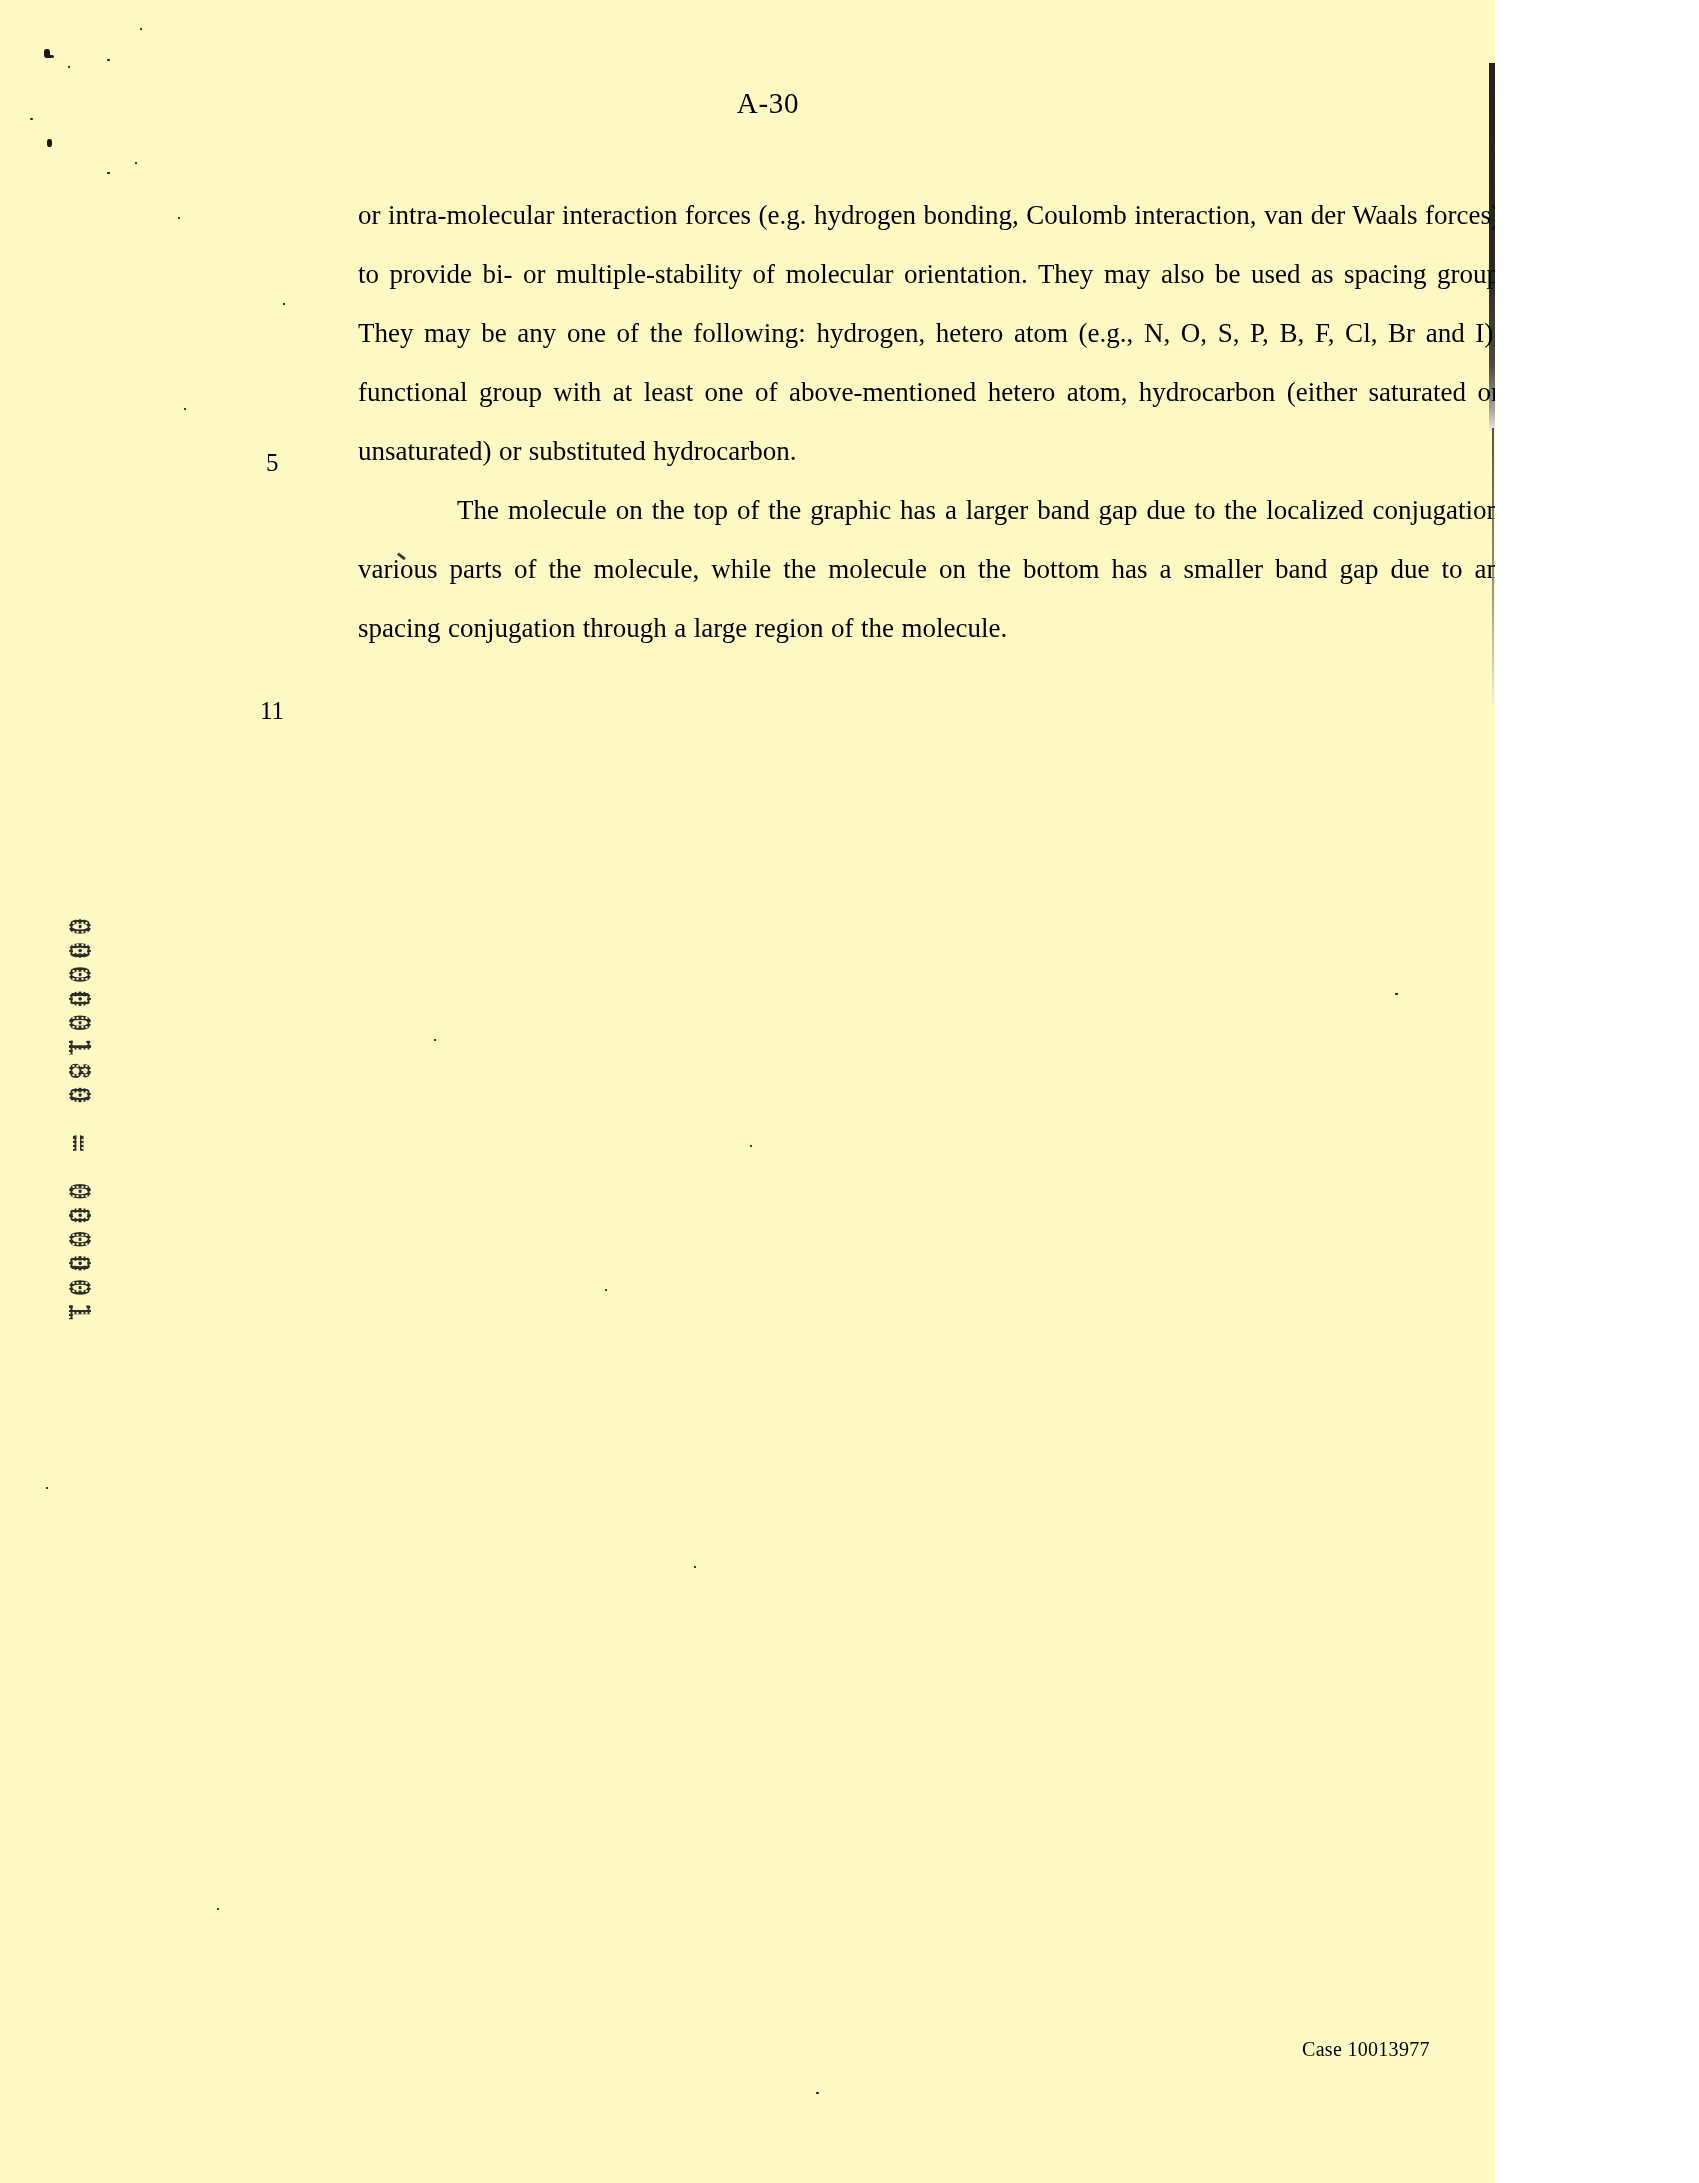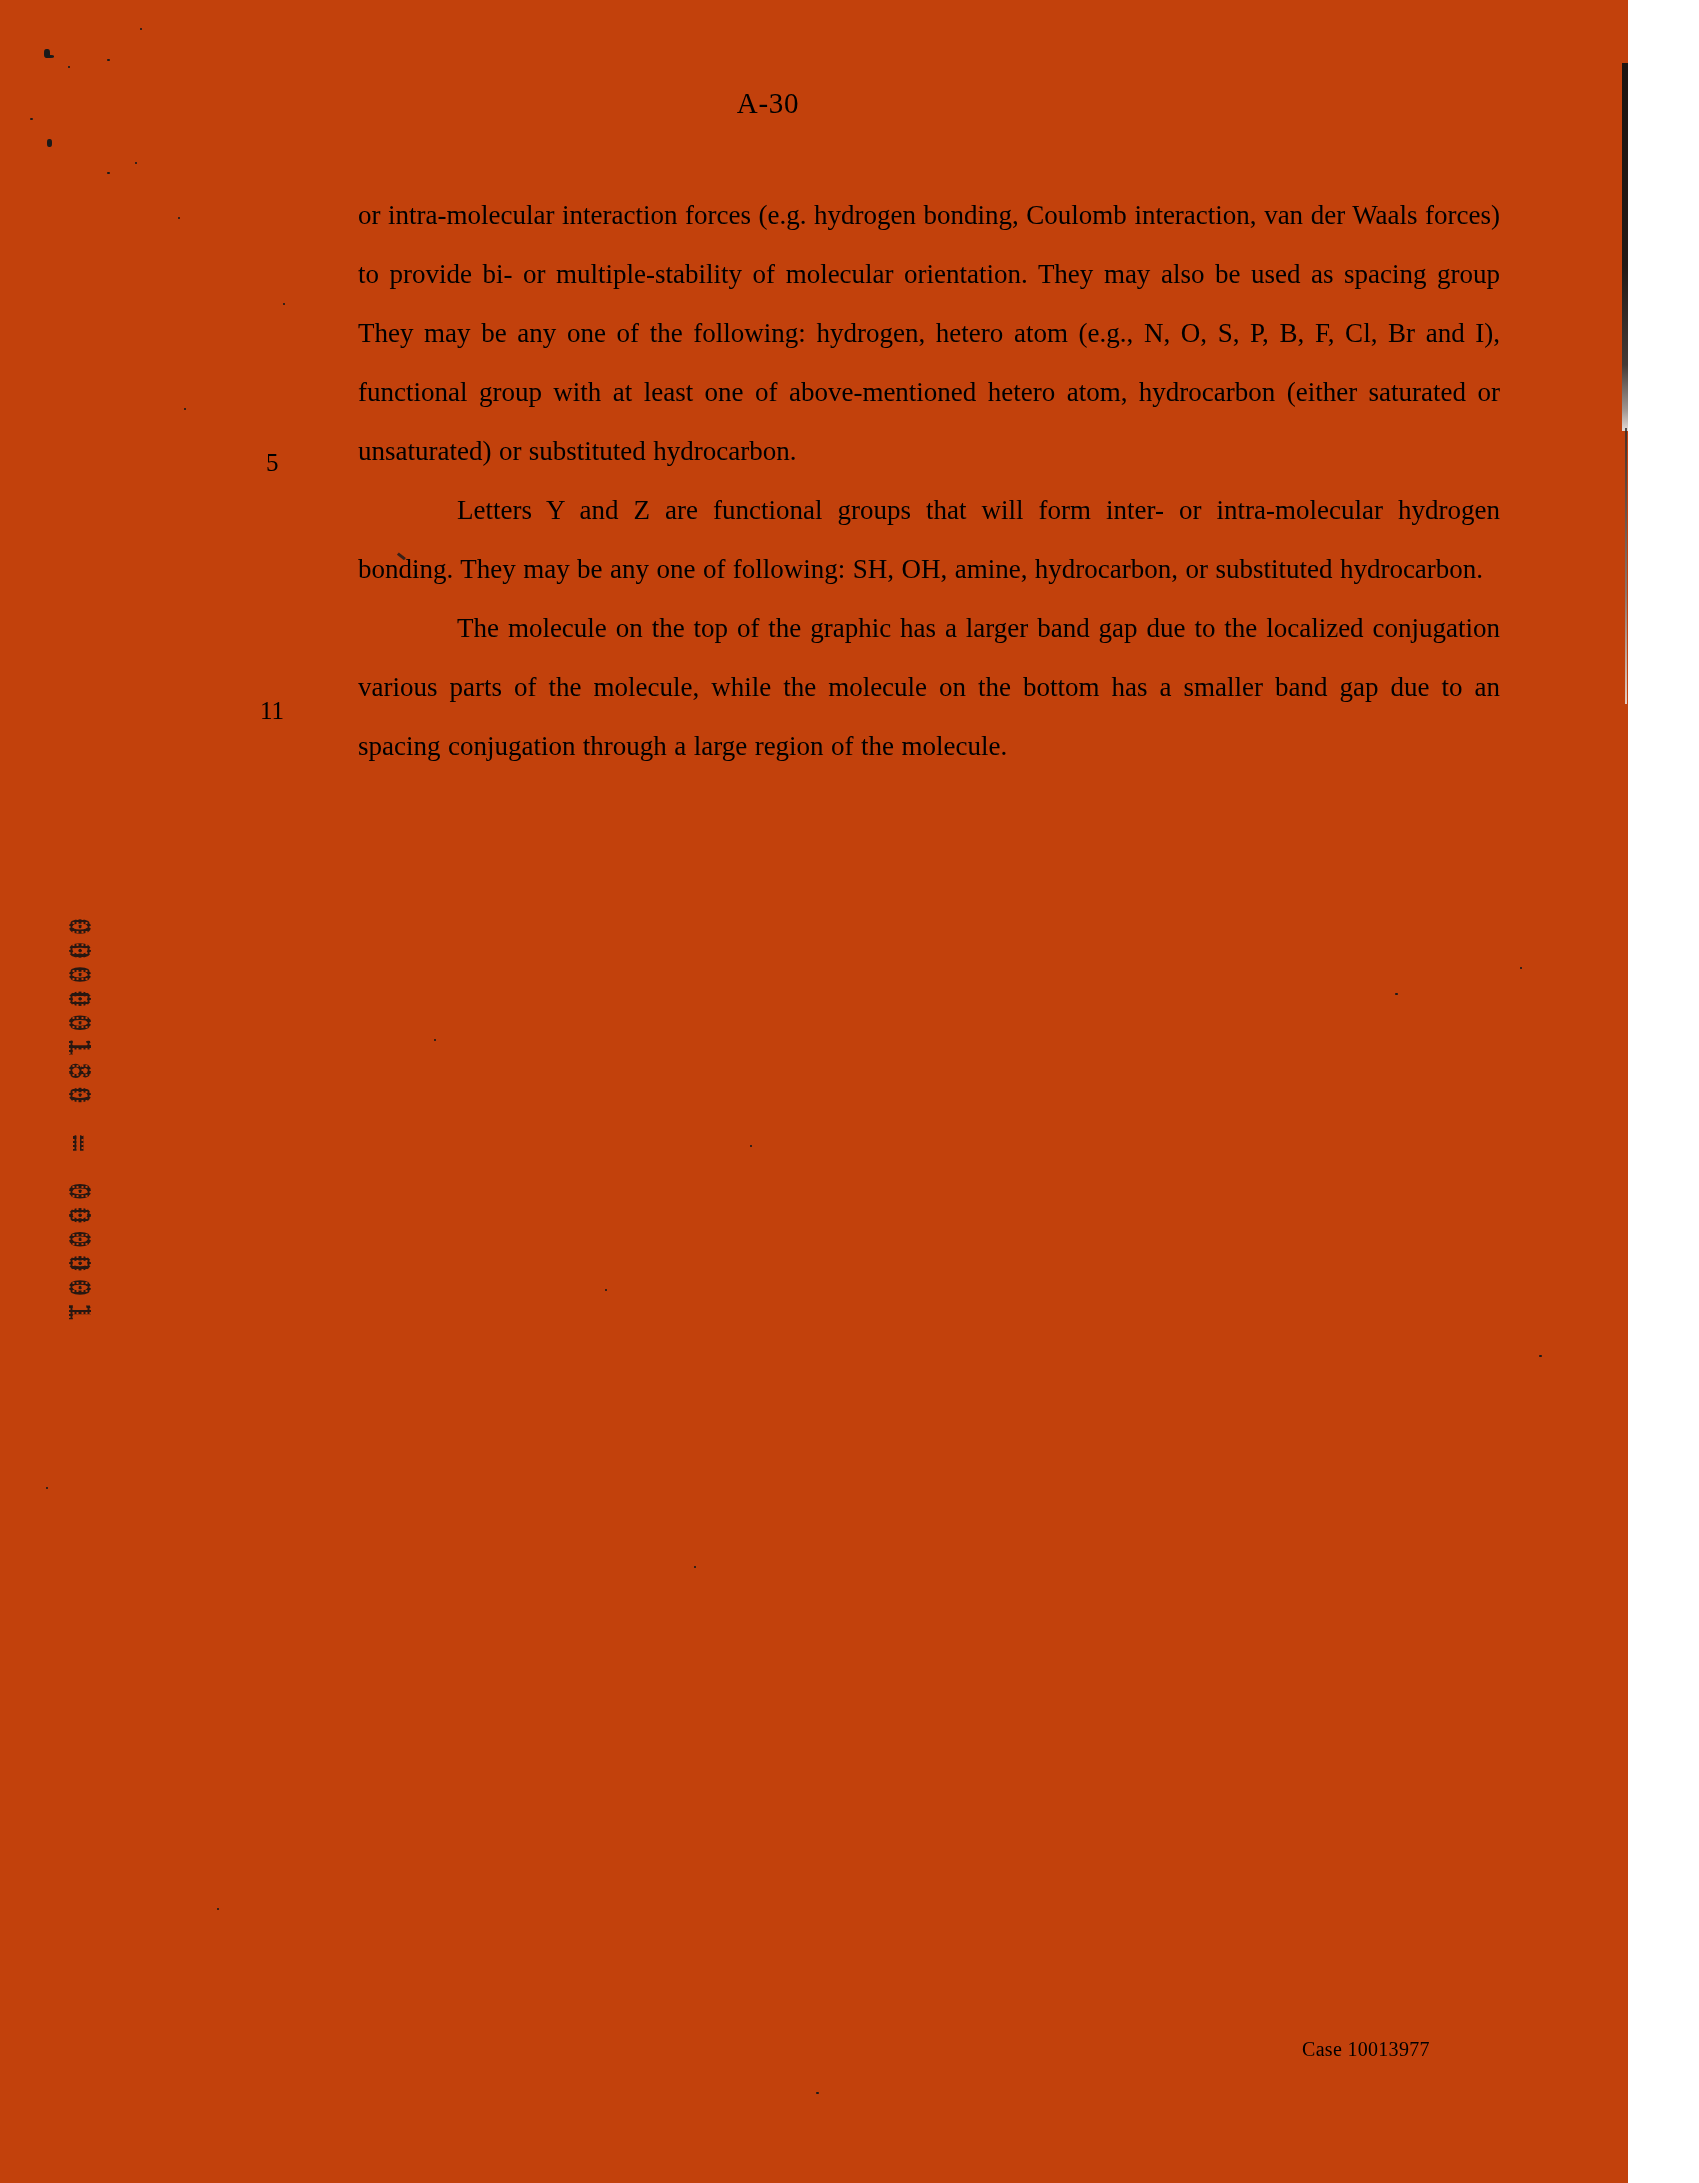--- a/index.html
+++ b/index.html
@@ -4,23 +4,23 @@
 <title>A-30</title>
 <style>
   html, body {
     margin: 0;
     padding: 0;
     background: #ffffff;
   }
 
   .page {
     position: relative;
-    width: 1628px;
+    width: 1495px;
     height: 2183px;
-    background: #c2410c;
+    background: #fef9c3;
     overflow: hidden;
     font-family: "Liberation Serif", "DejaVu Serif", serif;
     color: #000000;
   }
 
   
   .scan-edge-right {
     position: absolute;
     top: 63px;
     right: 0px;
@@ -178,21 +178,20 @@
     <span>A-30</span>
   </div>
 
   <div class="line-number" id="line-num-5">5</div>
   <div class="line-number" id="line-num-10">11</div>
 
   <div class="stray-tick"></div>
 
   <div class="body-block">
     <p class="para" id="p1">or intra-molecular interaction forces (e.g. hydrogen bonding, Coulomb interaction, van der Waals forces) to provide bi- or multiple-stability of molecular orientation. They may also be used as spacing group They may be any one of the following: hydrogen, hetero atom (e.g., N, O, S, P, B, F, Cl, Br and I), functional group with at least one of above-mentioned hetero atom, hydrocarbon (either saturated or unsaturated) or substituted hydrocarbon.</p>
-    <p class="para indent" id="p2">Letters Y and Z are functional groups that will form inter- or intra-molecular hydrogen bonding. They may be any one of following: SH, OH, amine, hydrocarbon, or substituted hydrocarbon.</p>
     <p class="para indent" id="p3">The molecule on the top of the graphic has a larger band gap due to the localized conjugation various parts of the molecule, while the molecule on the bottom has a smaller band gap due to an spacing conjugation through a large region of the molecule.</p>
   </div>
 
   <div class="stamp">
     <div class="stamp-inner">00000180 = 000001</div>
   </div>
 
   <div class="footer-case">Case 10013977</div>
 
 </div>

